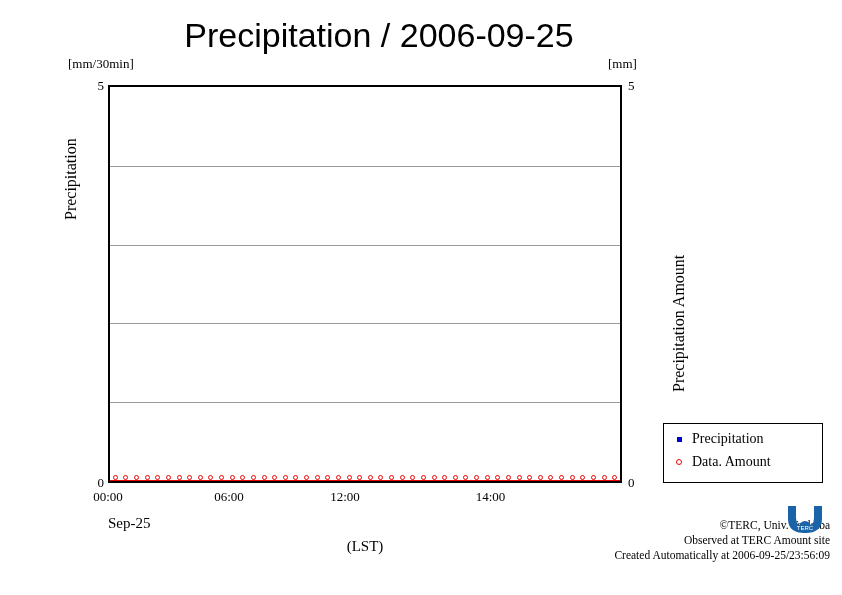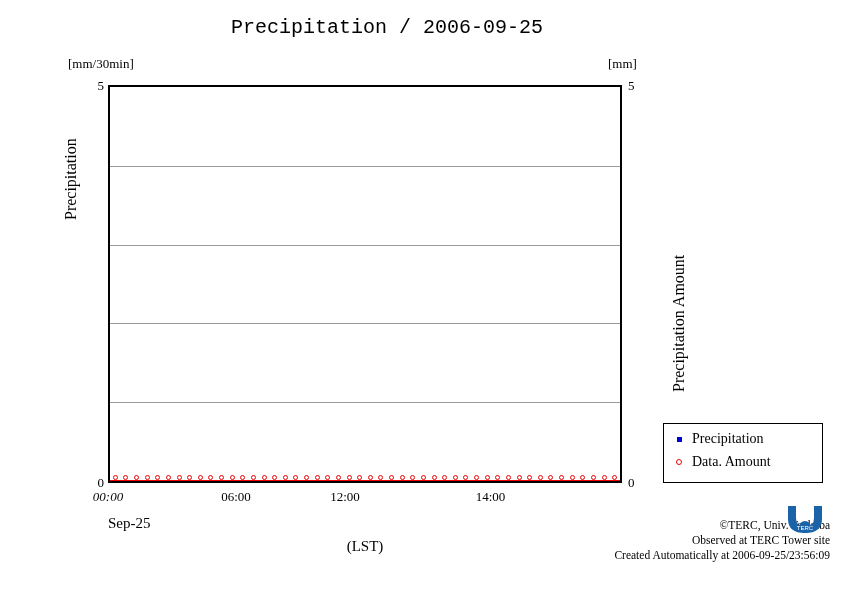--- a/index.html
+++ b/index.html
@@ -17,26 +17,26 @@
   }
   #page {
     position: absolute;
     left: 0; top: 0;
     width: 842px;
     height: 595px;
   }
   .abs { position: absolute; }
 
   #chart-title {
-    left: 16px;
+    left: 8px;
     top: 16px;
     width: 742px;
     text-align: center;
-    font-size: 20px;
-    font-family: Liberation Mono, monospace;
+    font-size: 34px;
+    font-family: Liberation Sans, sans-serif;
     letter-spacing: 0px;
   }
 
   #left-unit-label {
     left: 68px;
     top: 56px;
     font-size: 13px;
     font-family: "Liberation Serif", serif;
   }
   #right-unit-label {
@@ -293,22 +293,22 @@
         <span class="pt" style="left: 504.688px;"></span>
       </div>
   </div>
 
   <div class="abs" id="y-left-top">5</div>
   <div class="abs" id="y-left-bottom">0</div>
   <div class="abs" id="y-right-top">5</div>
   <div class="abs" id="y-right-bottom">0</div>
 
   <div id="xticks">
-      <div class="xtick" style="left: 108px; font-style: italic;">00:00</div>
-      <div class="xtick" style="left: 236px;">06:00</div>
+      <div class="xtick" style="left: 108px;">00:00</div>
+      <div class="xtick" style="left: 229px;">06:00</div>
       <div class="xtick" style="left: 345px;">12:00</div>
       <div class="xtick" style="left: 490.5px;">14:00</div>
     </div>
 
   <div class="abs" id="xlabel-date">Sep-25</div>
   <div class="abs" id="xlabel-lst">(LST)</div>
 
   <div class="abs" id="ylabel-left">Precipitation</div>
   <div class="abs" id="ylabel-right">Precipitation Amount</div>
 
@@ -322,21 +322,21 @@
     <div class="legend-row" id="legend-row-1">
       <span class="legend-marker">
           <span class="circ"></span>
         </span>
       <span class="legend-label">Data. Amount</span>
     </div>
   </div>
 
   <div class="abs" id="credits">
     <div>©TERC, Univ. Tsukuba</div>
-    <div>Observed at TERC Tower site</div>
+    <div>Observed at TERC Amount site</div>
     <div>Created Automatically at 2006-09-25/23:56:09</div>
   </div>
 
   <div class="abs" id="logo">
     <svg viewBox="0 0 38 30" width="38" height="30" xmlns="http://www.w3.org/2000/svg">
       <path d="M2 1 L10 1 L10 13 Q10 22 19 22 Q28 22 28 13 L28 1 L36 1 L36 14 Q36 28 19 28 Q2 28 2 14 Z" fill="#1b63a8"></path>
       <circle cx="19" cy="22" r="6" fill="#1b63a8"></circle>
       <text x="19" y="25" font-size="6" fill="#ffffff" text-anchor="middle" font-family="Liberation Sans, sans-serif">TERC</text>
     </svg>
   </div>

